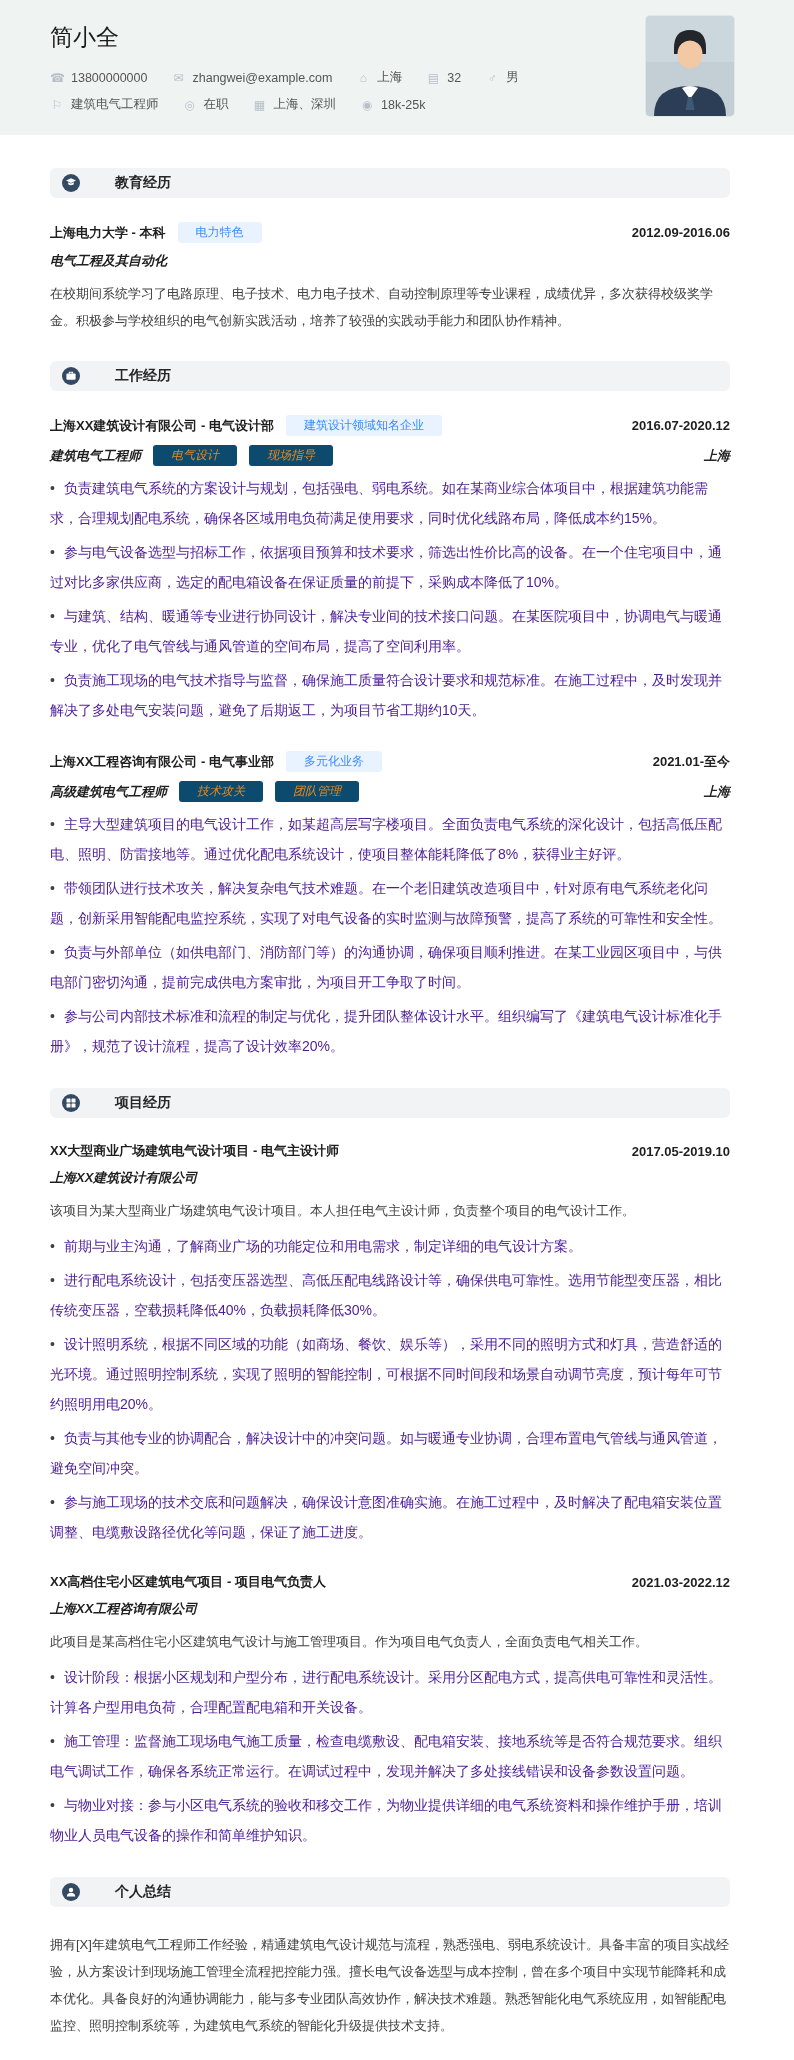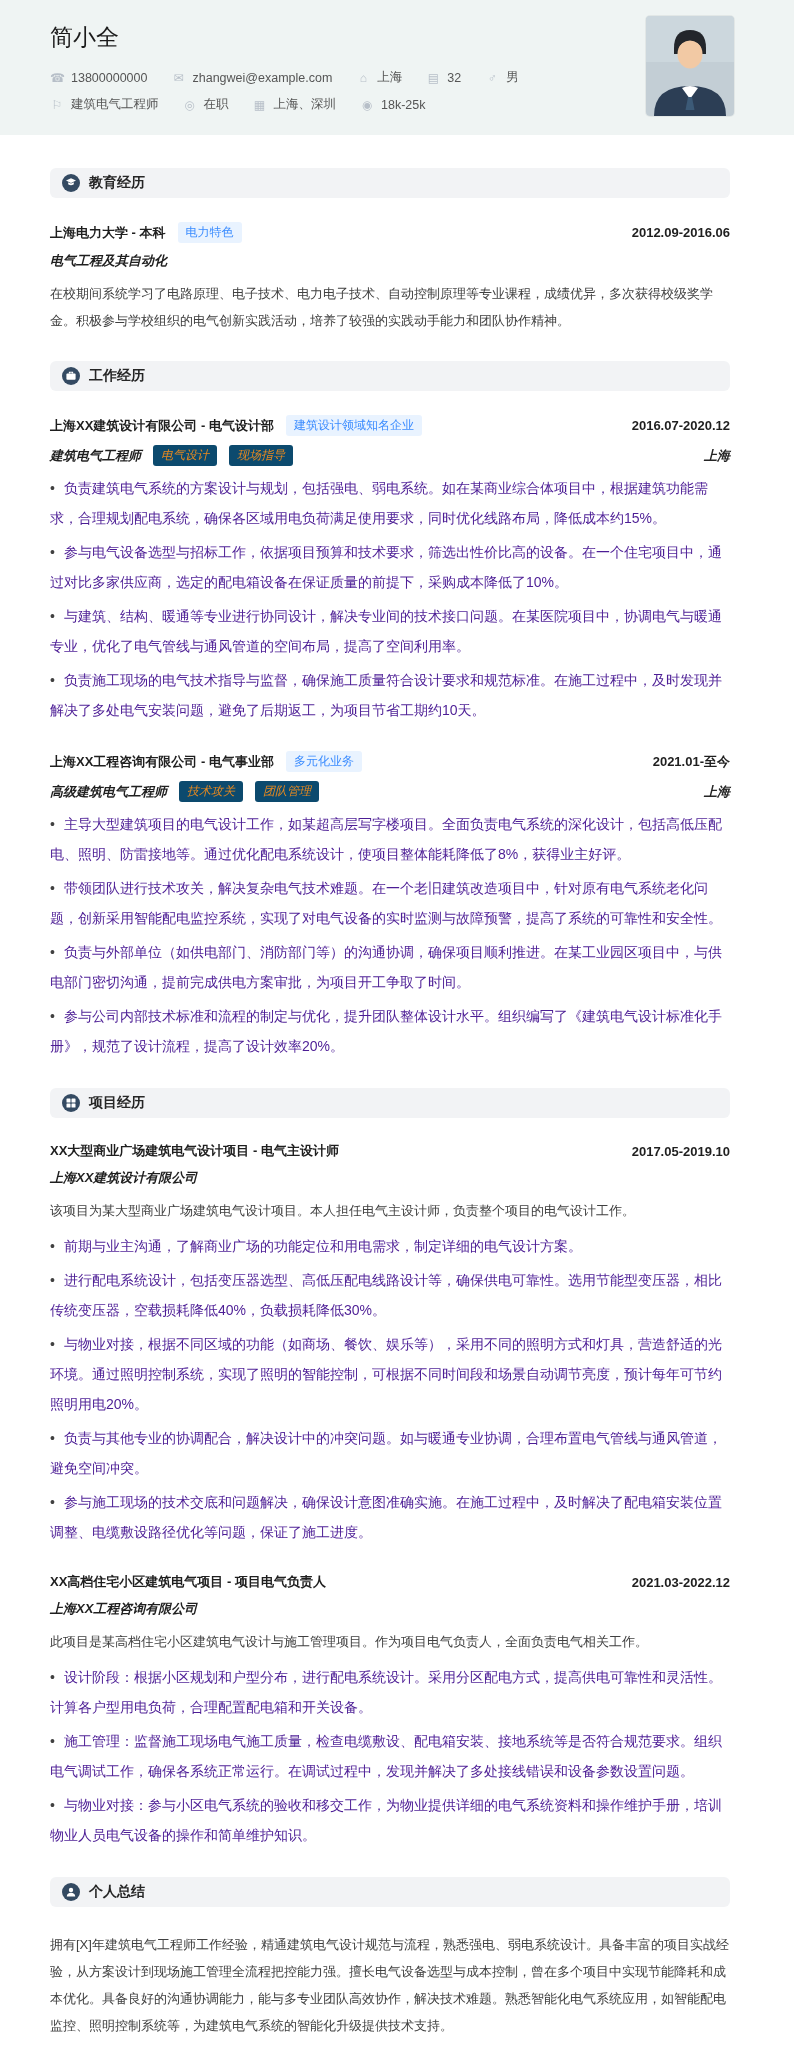--- a/index.html
+++ b/index.html
@@ -9,30 +9,30 @@
   .hd{background:#eff4f3;padding:20px 60px 18px 50px;display:flex;justify-content:space-between;align-items:flex-start;height:97px;}
   .hd-name{font-size:23px;font-weight:400;color:#1a1a1a;margin:2px 0 16px;}
   .c-row{display:flex;align-items:center;margin-top:10px;}
   .c-item{display:flex;align-items:center;margin-right:24px;font-size:12.5px;color:#555;}
   .c-ico{color:#b7bfc8;font-size:12px;margin-right:7px;width:14px;text-align:center;}
   .photo{width:88px;height:100px;border-radius:4px;overflow:hidden;flex:none;margin-top:-4px;box-shadow:0 0 0 1px rgba(0,0,0,.05);}
   .photo svg{display:block;}
 
   
   .main{padding:0 64px 10px 50px;}
-  .sec-bar{margin:27px 0 24px;height:30px;background:#f2f3f5;border-radius:6px;display:flex;align-items:center;padding:0 12px;}
+  .sec-bar{margin:27px 0 24px;height:30px;background:#f2f3f5;border-radius:6px;display:flex;align-items:center;padding:0 12px;gap:26px;}
   .sec-bar.first{margin-top:33px;}
   .sec-ico{width:18px;height:18px;border-radius:50%;background:#344a62;display:flex;align-items:center;justify-content:center;margin-right:9px;flex:none;}
   .sec-title{font-size:14px;font-weight:700;color:#262626;}
 
   .row-head{display:flex;align-items:center;margin-top:14px;}
   .t-bold{font-size:13px;font-weight:700;color:#1f1f1f;}
   .date{margin-left:auto;font-size:13px;font-weight:700;color:#1f1f1f;white-space:nowrap;}
   .loc{margin-left:auto;font-size:13px;font-weight:600;color:#262626;}
-  .tag{font-size:12px;padding:2px 8px;border-radius:3px;margin-left:12px;white-space:nowrap;}
+  .tag{font-size:12px;padding:2px 18px;border-radius:3px;margin-left:12px;white-space:nowrap;}
   .tag-blue{background:#e9f3ff;color:#3a8bff;}
   .tag-orange{background:#0c4a6e;color:#e8891f;}
 
   .body-p{font-size:13px;color:#404040;line-height:27px;margin:10px 0 0;}
   .bullet{display:block;font-size:14px;color:#4c1d95;line-height:30px;margin:4px 0 0;}
   .bullet::before{content:"•";margin-right:9px;color:#404040;}
   .entry{margin-top:26px;}
   .entry.first{margin-top:0;}
   .sub-row{margin-top:9px;font-style:italic;}
 
@@ -198,21 +198,21 @@
         <span class="t-bold">XX大型商业广场建筑电气设计项目 - 电气主设计师</span>
         <span class="date">2017.05-2019.10</span>
       </div>
       <div class="row-head sub-row">
         <span class="t-bold">上海XX建筑设计有限公司</span>
       </div>
       <p class="body-p">该项目为某大型商业广场建筑电气设计项目。本人担任电气主设计师，负责整个项目的电气设计工作。</p>
       <div style="margin-top:7px;">
         <p class="bullet">前期与业主沟通，了解商业广场的功能定位和用电需求，制定详细的电气设计方案。</p>
         <p class="bullet">进行配电系统设计，包括变压器选型、高低压配电线路设计等，确保供电可靠性。选用节能型变压器，相比传统变压器，空载损耗降低40%，负载损耗降低30%。</p>
-        <p class="bullet">与物业对接，根据不同区域的功能（如商场、餐饮、娱乐等），采用不同的照明方式和灯具，营造舒适的光环境。通过照明控制系统，实现了照明的智能控制，可根据不同时间段和场景自动调节亮度，预计每年可节约照明用电20%。</p>
+        <p class="bullet">设计照明系统，根据不同区域的功能（如商场、餐饮、娱乐等），采用不同的照明方式和灯具，营造舒适的光环境。通过照明控制系统，实现了照明的智能控制，可根据不同时间段和场景自动调节亮度，预计每年可节约照明用电20%。</p>
         <p class="bullet">负责与其他专业的协调配合，解决设计中的冲突问题。如与暖通专业协调，合理布置电气管线与通风管道，避免空间冲突。</p>
         <p class="bullet">参与施工现场的技术交底和问题解决，确保设计意图准确实施。在施工过程中，及时解决了配电箱安装位置调整、电缆敷设路径优化等问题，保证了施工进度。</p>
       </div>
     </div>
 
     <div class="entry">
       <div class="row-head">
         <span class="t-bold">XX高档住宅小区建筑电气项目 - 项目电气负责人</span>
         <span class="date">2021.03-2022.12</span>
       </div>

